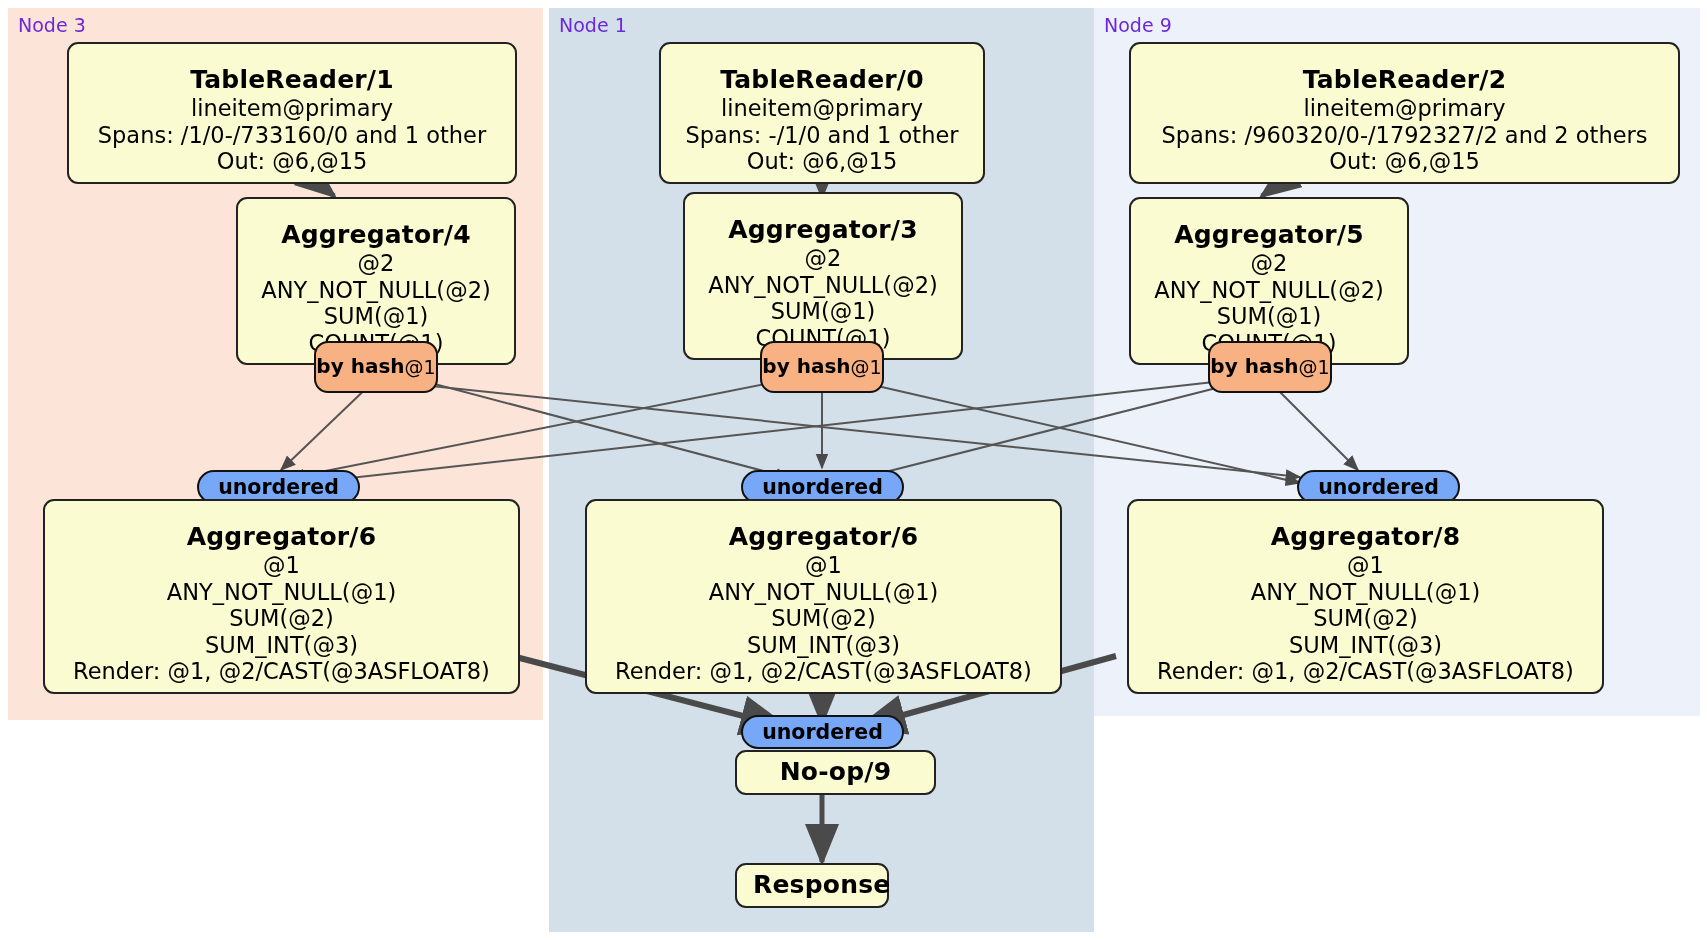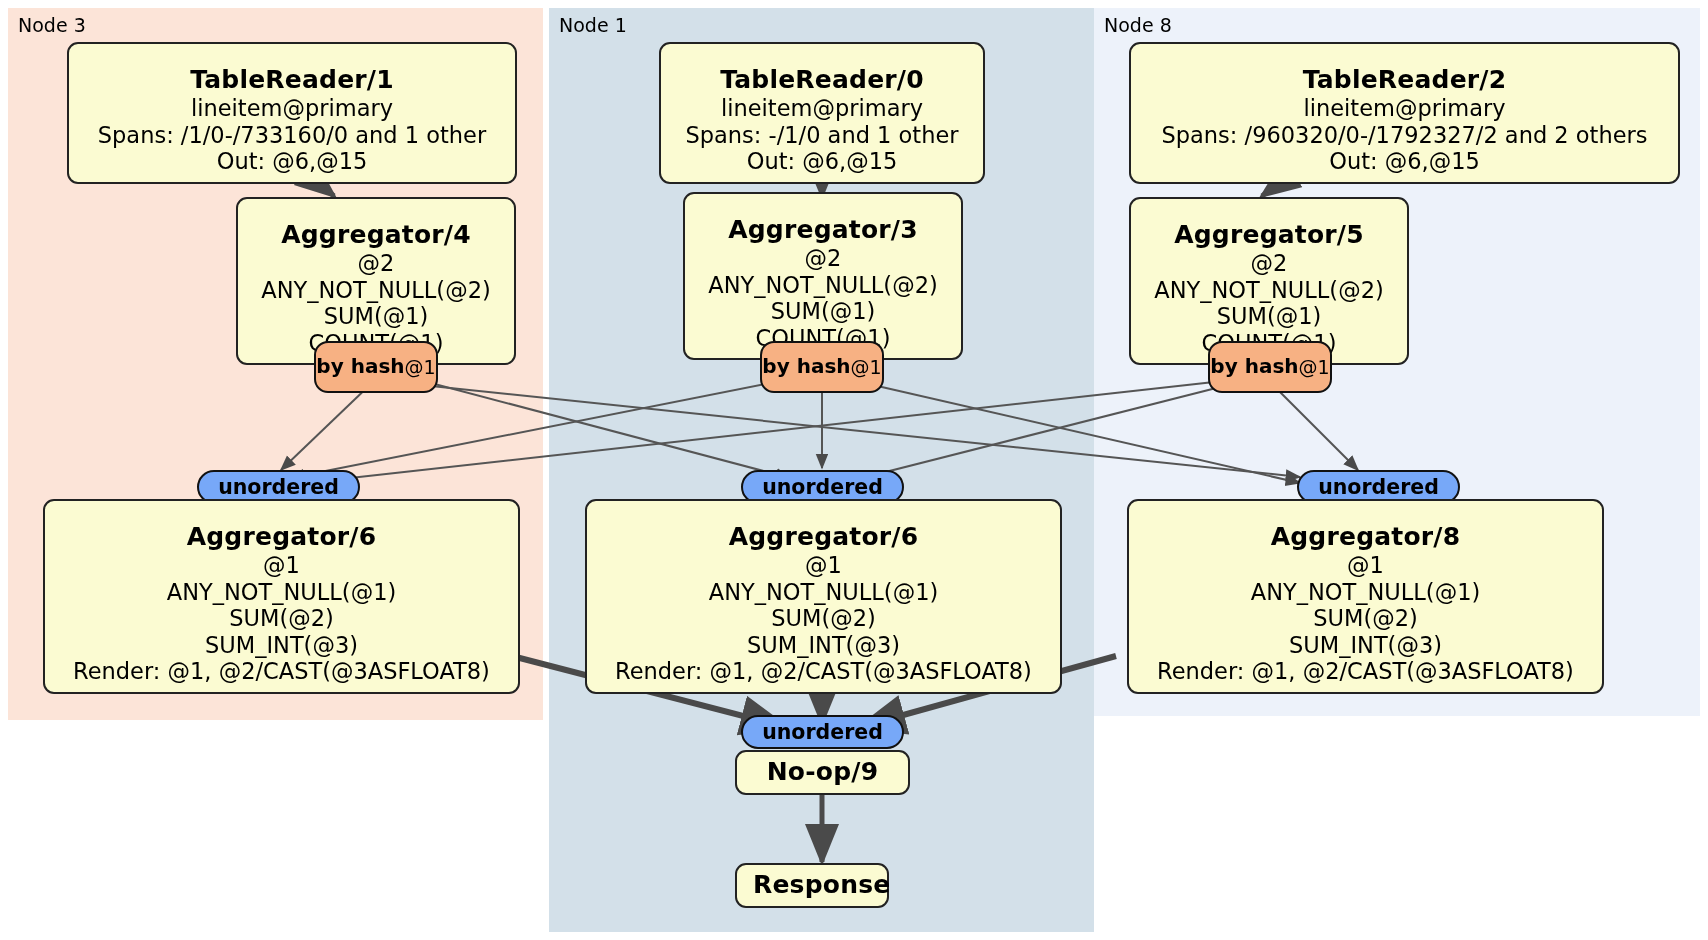--- a/index.html
+++ b/index.html
@@ -10,21 +10,21 @@
   }
   #stage{position:absolute;left:0;top:0;width:1708px;height:940px;}
 
   
   .node-panel{position:absolute;box-sizing:border-box;}
   #node3{left:8px;  top:8px;  width:535px;  height:712px;  background:#fce4d8;}
   #node1{left:549px;top:8px;  width:545px;  height:924px;  background:#d3e0e9;}
   #node2{left:1094px;top:8px; width:606px;  height:708px;  background:#edf2fa;}
   .node-label{
     position:absolute;left:10px;top:6px;
-    font-size:19px;line-height:22px;color:#000000;white-space:nowrap;
+    font-size:19px;line-height:22px;color:#6d28d9;white-space:nowrap;
   }
 
   
   #edges{position:absolute;left:0;top:0;width:1708px;height:940px;pointer-events:none;}
 
   
   .proc{
     position:absolute;box-sizing:border-box;
     background:#fbfbd2;border:2.5px solid #222;border-radius:11px;
     text-align:center;padding:20px 10px 7px 10px;
@@ -59,21 +59,21 @@
 
 <div id="stage">
 
   <div class="node-panel" id="node3">
     <div class="node-label">Node 3</div>
   </div>
   <div class="node-panel" id="node1">
     <div class="node-label">Node 1</div>
   </div>
   <div class="node-panel" id="node2">
-    <div class="node-label">Node 8</div>
+    <div class="node-label">Node 9</div>
   </div>
 
   <svg id="edges" viewBox="0 0 1708 940">
     <defs>
       <marker id="ah" markerWidth="9" markerHeight="9" refX="7.2" refY="3.2" orient="auto" markerUnits="strokeWidth">
         <path d="M0,0 L8,3.2 L0,6.4 z" fill="#4a4a4a"></path>
       </marker>
       <marker id="ahT" markerWidth="11" markerHeight="11" refX="7.6" refY="3.4" orient="auto" markerUnits="strokeWidth">
         <path d="M0,0 L8.4,3.4 L0,6.8 z" fill="#4a4a4a"></path>
       </marker>
@@ -194,21 +194,21 @@
     <div class="ln">ANY_NOT_NULL(@1)</div>
     <div class="ln">SUM(@2)</div>
     <div class="ln">SUM_INT(@3)</div>
     <div class="ln">Render: @1, @2/CAST(@3ASFLOAT8)</div>
   </div>
 
   <div class="badge unordered" style="left:741px;top:715px;width:163px;height:34px;">
     <div>unordered</div>
   </div>
 
-  <div class="proc compact" style="left:735px;top:750px;width:175px;border-radius:11px;">
+  <div class="proc compact" style="left:735px;top:750px;width:201px;border-radius:11px;">
     <div class="ttl">No-op/9</div>
   </div>
 
   <div class="proc compact" style="left:735px;top:863px;width:154px;">
     <div class="ttl">Response</div>
   </div>
 
 </div>
 
 </body></html>

